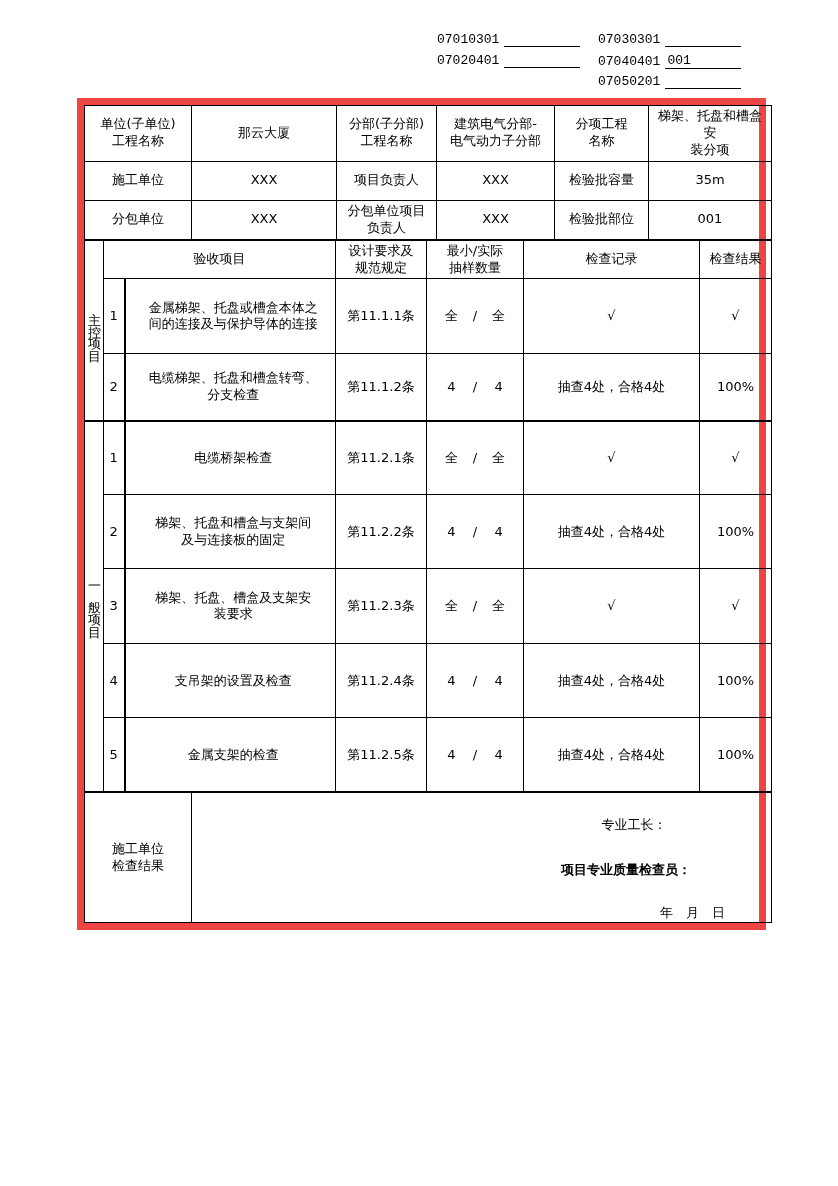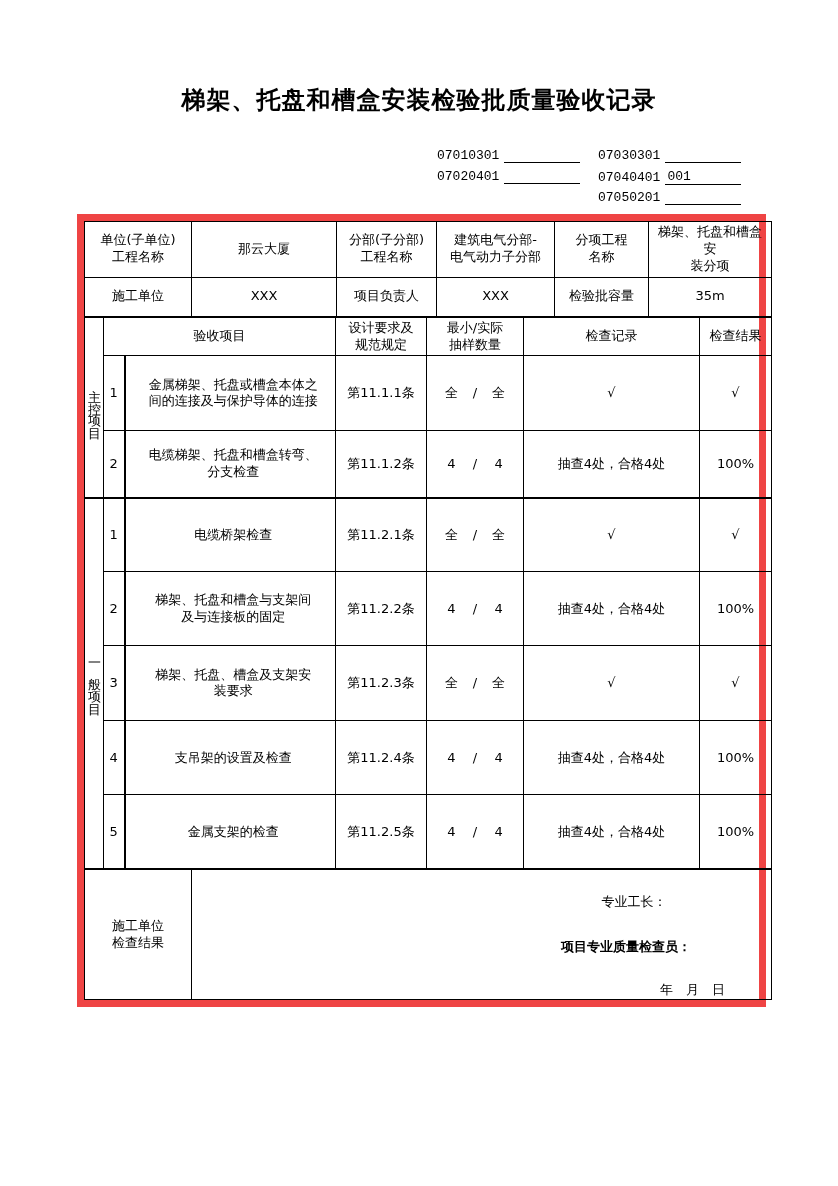--- a/index.html
+++ b/index.html
@@ -57,21 +57,20 @@
   .sig-line2 { margin: 28px 16px 0 305px; font-weight: bold; }
   .sig-date  { margin: 26px 0 0 422px; }
   .sig-line1-s { margin: 20px 0 0 305px; }
   .sig-date-s  { margin: 18px 0 0 418px; }
 </style>
 </head>
 <body>
 
 <div class="page">
 
-  <h1 class="doc-title">梯架、托盘和槽盒安装检验批质量验收记录</h1>
 
   <div class="codes">
     <div class="codes-col left">
       <div class="code-row">
         <span>07010301</span><span class="code-blank"></span>
       </div>
       <div class="code-row">
         <span>07020401</span><span class="code-blank"></span>
       </div>
     </div>
@@ -114,20 +113,29 @@
 装分项</td>
       </tr>
       <tr style="height:39px">
         <td>施工单位</td>
         <td>XXX</td>
         <td>项目负责人</td>
         <td>XXX</td>
         <td>检验批容量</td>
         <td>35m</td>
       </tr>
+      <tr style="height:39px">
+        <td>分包单位</td>
+        <td>XXX</td>
+        <td class="pre">分包单位项目
+负责人</td>
+        <td>XXX</td>
+        <td>检验批部位</td>
+        <td>001</td>
+      </tr>
     </tbody>
       </table>
 
     <table>
       <colgroup>
         <col style="width:19px">
           <col style="width:21px">
           <col style="width:211px">
         <col style="width:91px">
           <col style="width:97px">

